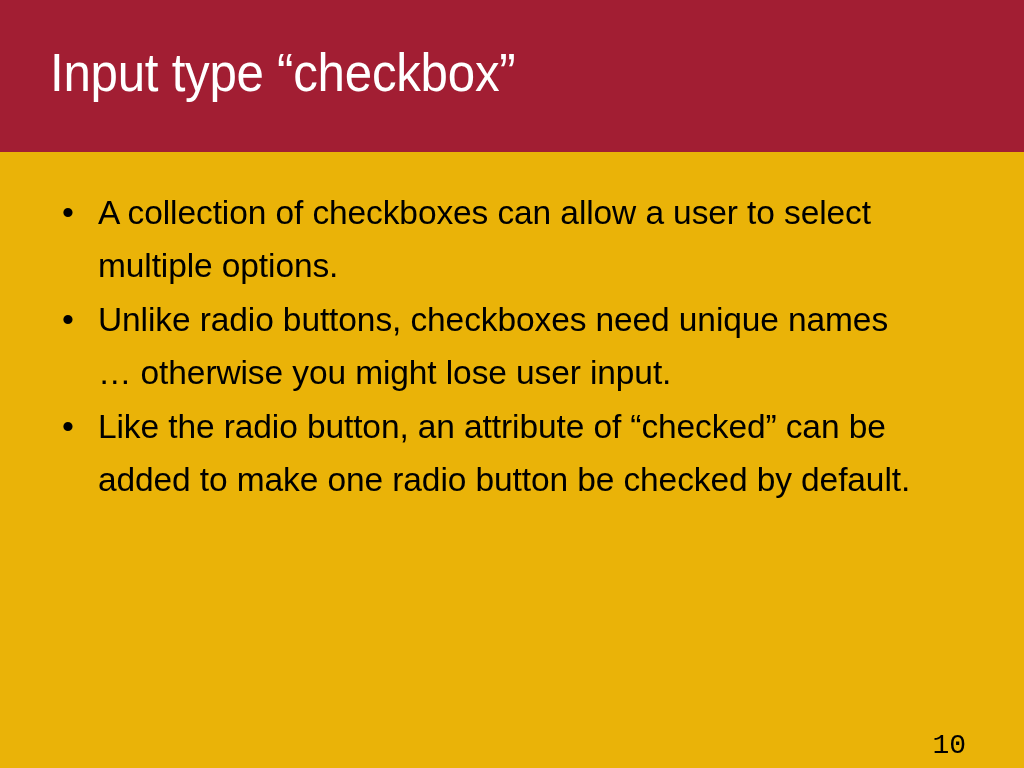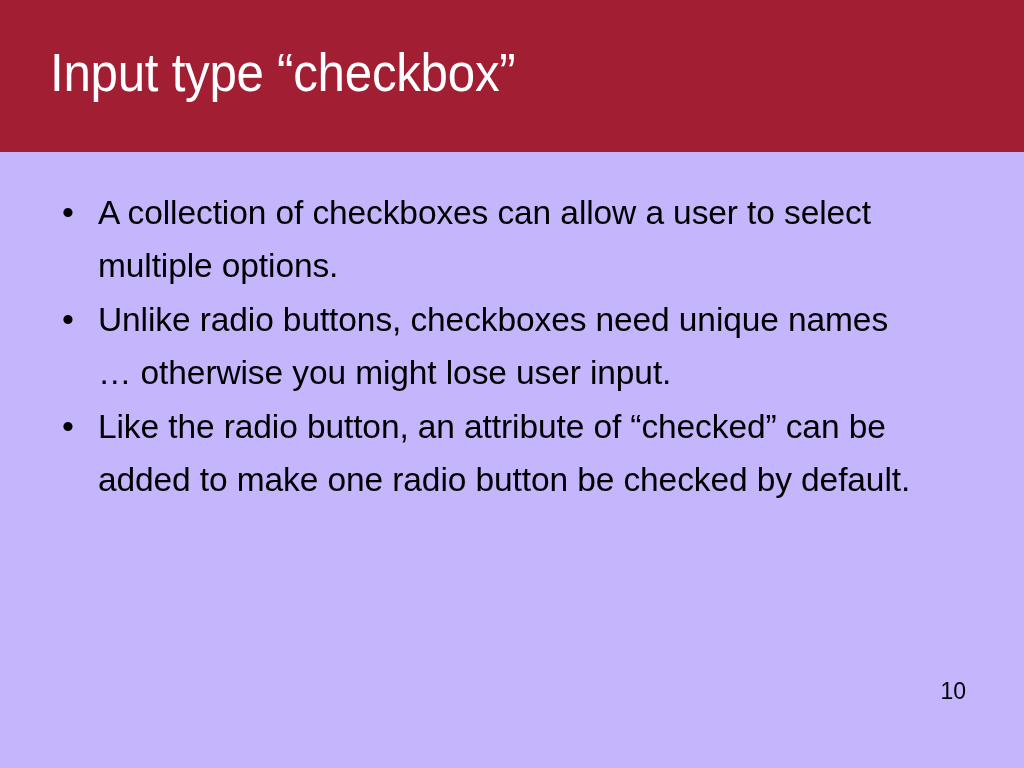--- a/index.html
+++ b/index.html
@@ -8,21 +8,21 @@
     padding: 0;
     background: #ffffff;
   }
   body {
     font-family: "Liberation Sans", sans-serif;
   }
   #slide {
     position: relative;
     width: 1024px;
     height: 768px;
-    background: #c4b5fd;
+    background: #eab308;
     overflow: hidden;
   }
 
   
   #header-band {
     position: absolute;
     left: 0;
     top: 0;
     width: 1024px;
     height: 152px;
@@ -79,24 +79,24 @@
     letter-spacing: -0.1px;
     max-width: 840px;
     transform: scaleX(0.985);
     transform-origin: left top;
   }
 
   
   #page-number {
     position: absolute;
     right: 58px;
-    top: 680px;
+    top: 732px;
     color: #000000;
-    font-family: Liberation Sans, sans-serif;
-    font-size: 23px;
+    font-family: Liberation Mono, monospace;
+    font-size: 28px;
     font-weight: 400;
     line-height: 1;
   }
 </style>
 </head>
 <body>
 
 <div id="slide">
 
   <div id="header-band">

